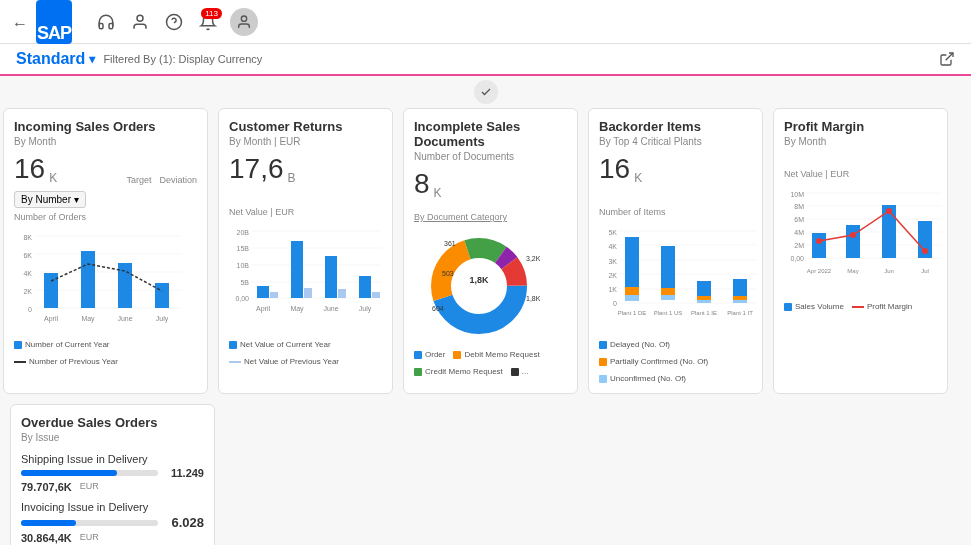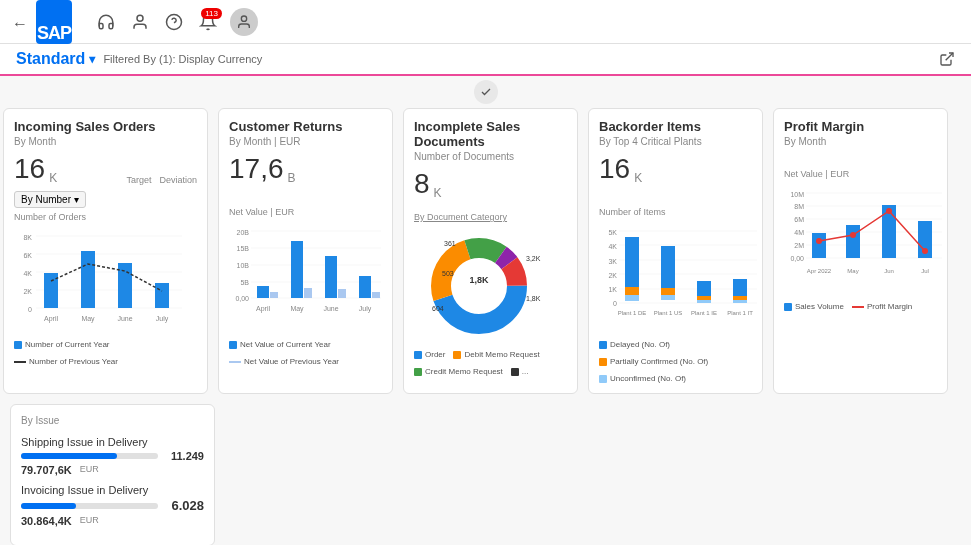--- a/index.html
+++ b/index.html
@@ -394,20 +394,21 @@
         <div class="legend-line" style="background:#E53935;"></div>
         <span>Profit Margin</span>
       </div>
     </div>
   </div>
 
 </div>
 
 <div class="bottom-row">
   <div class="card-overdue">
+    <div class="card-title">Overdue Sales Orders</div>
     <div class="card-subtitle" style="font-size:10px;color:#888;margin-bottom:10px;">By Issue</div>
 
     <div class="overdue-item">
       <div class="overdue-label">Shipping Issue in Delivery</div>
       <div class="overdue-bar-row">
         <div class="overdue-bar-bg">
           <div class="overdue-bar-fill" style="width:70%;"></div>
         </div>
         <span style="font-size:11px;font-weight:600;min-width:40px;text-align:right;">11.249</span>
       </div>

